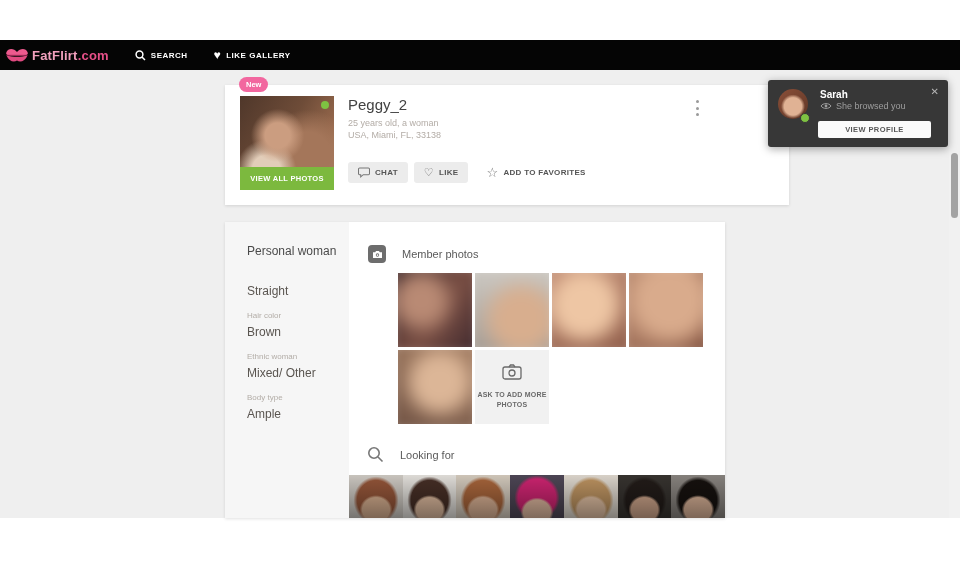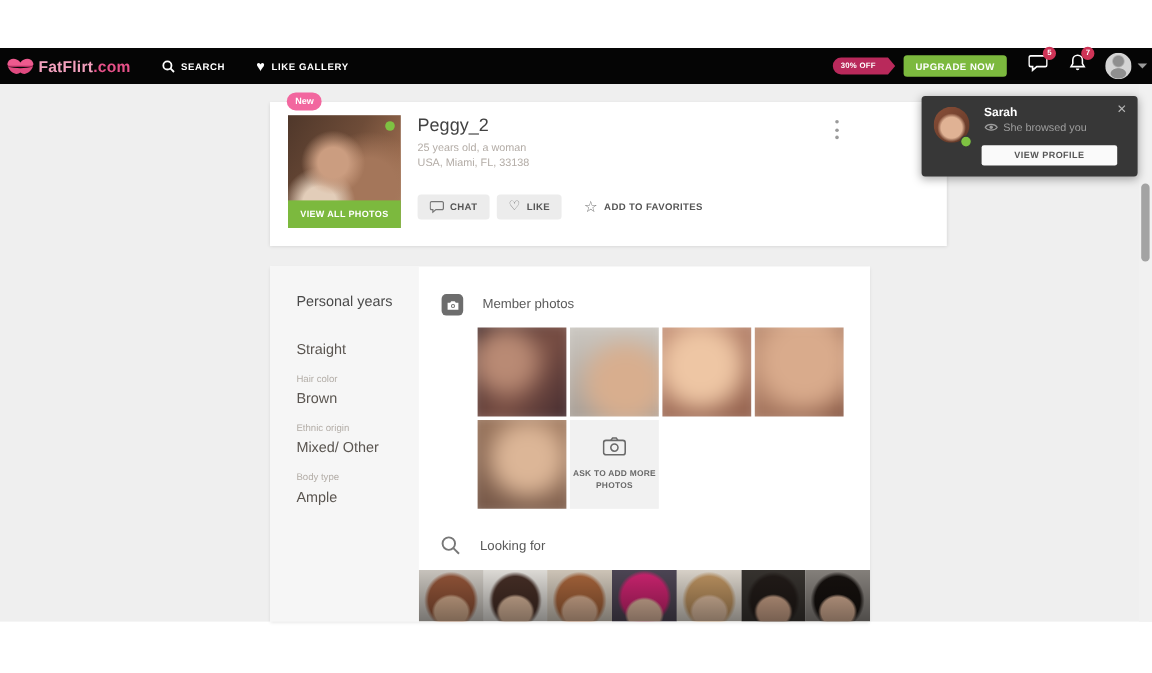--- a/index.html
+++ b/index.html
@@ -118,41 +118,20 @@
       <circle cx="4.5" cy="4.5" r="3.4" fill="none" stroke="#fff" stroke-width="1.5"></circle>
       <line x1="7" y1="7" x2="10" y2="10" stroke="#fff" stroke-width="1.5"></line>
     </svg>
     <span>SEARCH</span>
   </div>
   <div class="navitem">
     <span class="uni-heart" style="color:#fff;font-size:12px;margin-right:5px;">♥</span>
     <span>LIKE GALLERY</span>
   </div>
 
-  <div class="nav-right">
-    <div class="discount">
-        <span>30% OFF</span>
-      </div>
-    <button class="upgrade-btn">UPGRADE NOW</button>
-    <div class="icon-badge-wrap">
-      <svg width="16" height="15" viewBox="0 0 16 15">
-        <path d="M2 1.5 h12 a1.5 1.5 0 0 1 1.5 1.5 v6 a1.5 1.5 0 0 1 -1.5 1.5 h-7 l-3.5 3 v-3 h-1.5 a1.5 1.5 0 0 1 -1.5 -1.5 v-6 a1.5 1.5 0 0 1 1.5 -1.5 Z" fill="none" stroke="#fff" stroke-width="1.4"></path>
-      </svg>
-      <span class="count-badge">5</span>
-    </div>
-    <div class="icon-badge-wrap">
-      <svg width="14" height="15" viewBox="0 0 14 15">
-        <path d="M7 1 a4 4 0 0 1 4 4 v3 l1.5 2.5 h-11 L3 8 v-3 a4 4 0 0 1 4 -4 Z" fill="none" stroke="#fff" stroke-width="1.3"></path>
-        <path d="M5.5 12 a1.5 1.5 0 0 0 3 0" fill="#fff"></path>
-      </svg>
-      <span class="count-badge">7</span>
-    </div>
-    <div class="nav-avatar"></div>
-    <div class="caret"></div>
-  </div>
 </div>
 
 <div class="page-bg"></div>
 
 <div class="header-card">
   <span class="new-badge">New</span>
   <div class="profile-photo">
     <span class="online-dot"></span>
   </div>
   <button class="view-all-btn">VIEW ALL PHOTOS</button>
@@ -192,26 +171,26 @@
       <circle cx="6" cy="4" r="1.4" fill="#9e9e9e"></circle>
     </svg>
     <span>She browsed you</span>
   </div>
   <button class="popup-btn">VIEW PROFILE</button>
   <span class="popup-close">✕</span>
 </div>
 
 <div class="main-card">
   <div class="side">
-    <div class="side-title">Personal years</div>
+    <div class="side-title">Personal woman</div>
 
     <div class="field-value" style="top:62px;">Straight</div>
     <div class="field-label" style="top:89px;">Hair color</div>
     <div class="field-value" style="top:103px;">Brown</div>
-    <div class="field-label" style="top:130px;">Ethnic origin</div>
+    <div class="field-label" style="top:130px;">Ethnic woman</div>
     <div class="field-value" style="top:144px;">Mixed/ Other</div>
     <div class="field-label" style="top:171px;">Body type</div>
     <div class="field-value" style="top:185px;">Ample</div>
   </div>
 
   <div class="main-area">
     <div class="sec-head" style="left:19px;top:23px;">
       <span class="cam-chip">
         <svg width="11" height="9" viewBox="0 0 12 10">
           <path d="M1 2.5 h2.4 l1 -1.4 h3.2 l1 1.4 H11 v6.5 H1 Z" fill="#ffffff"></path>

